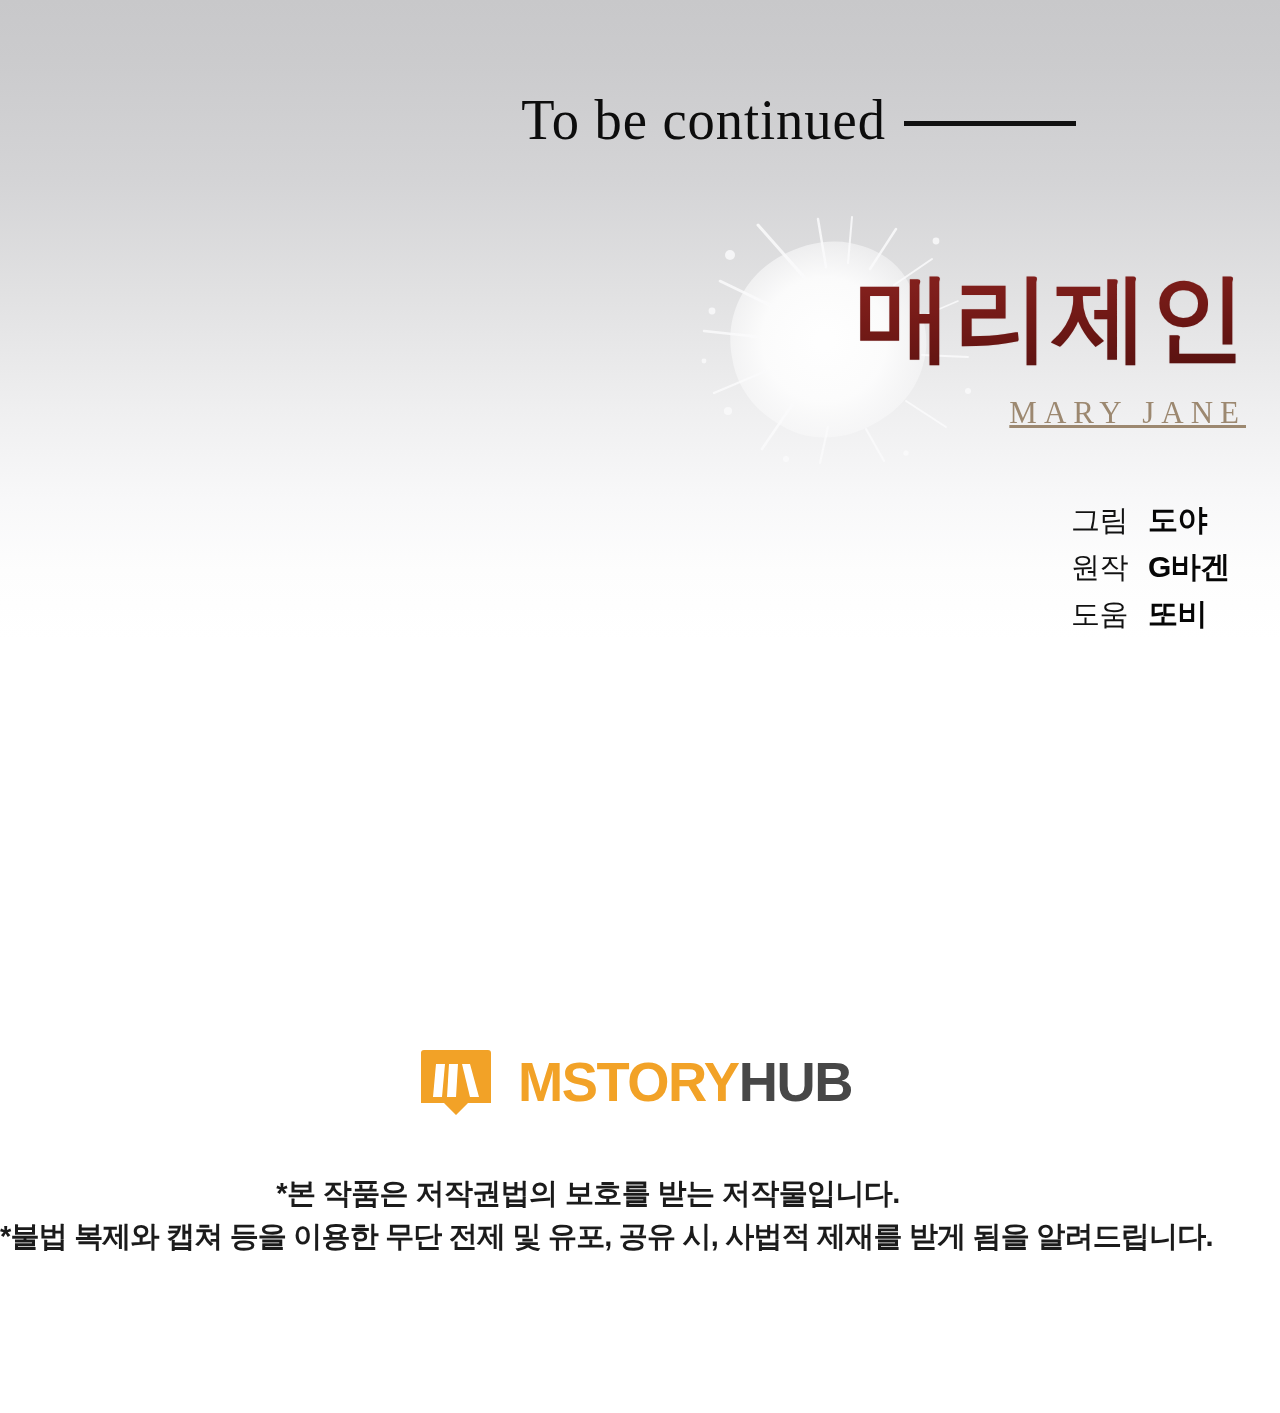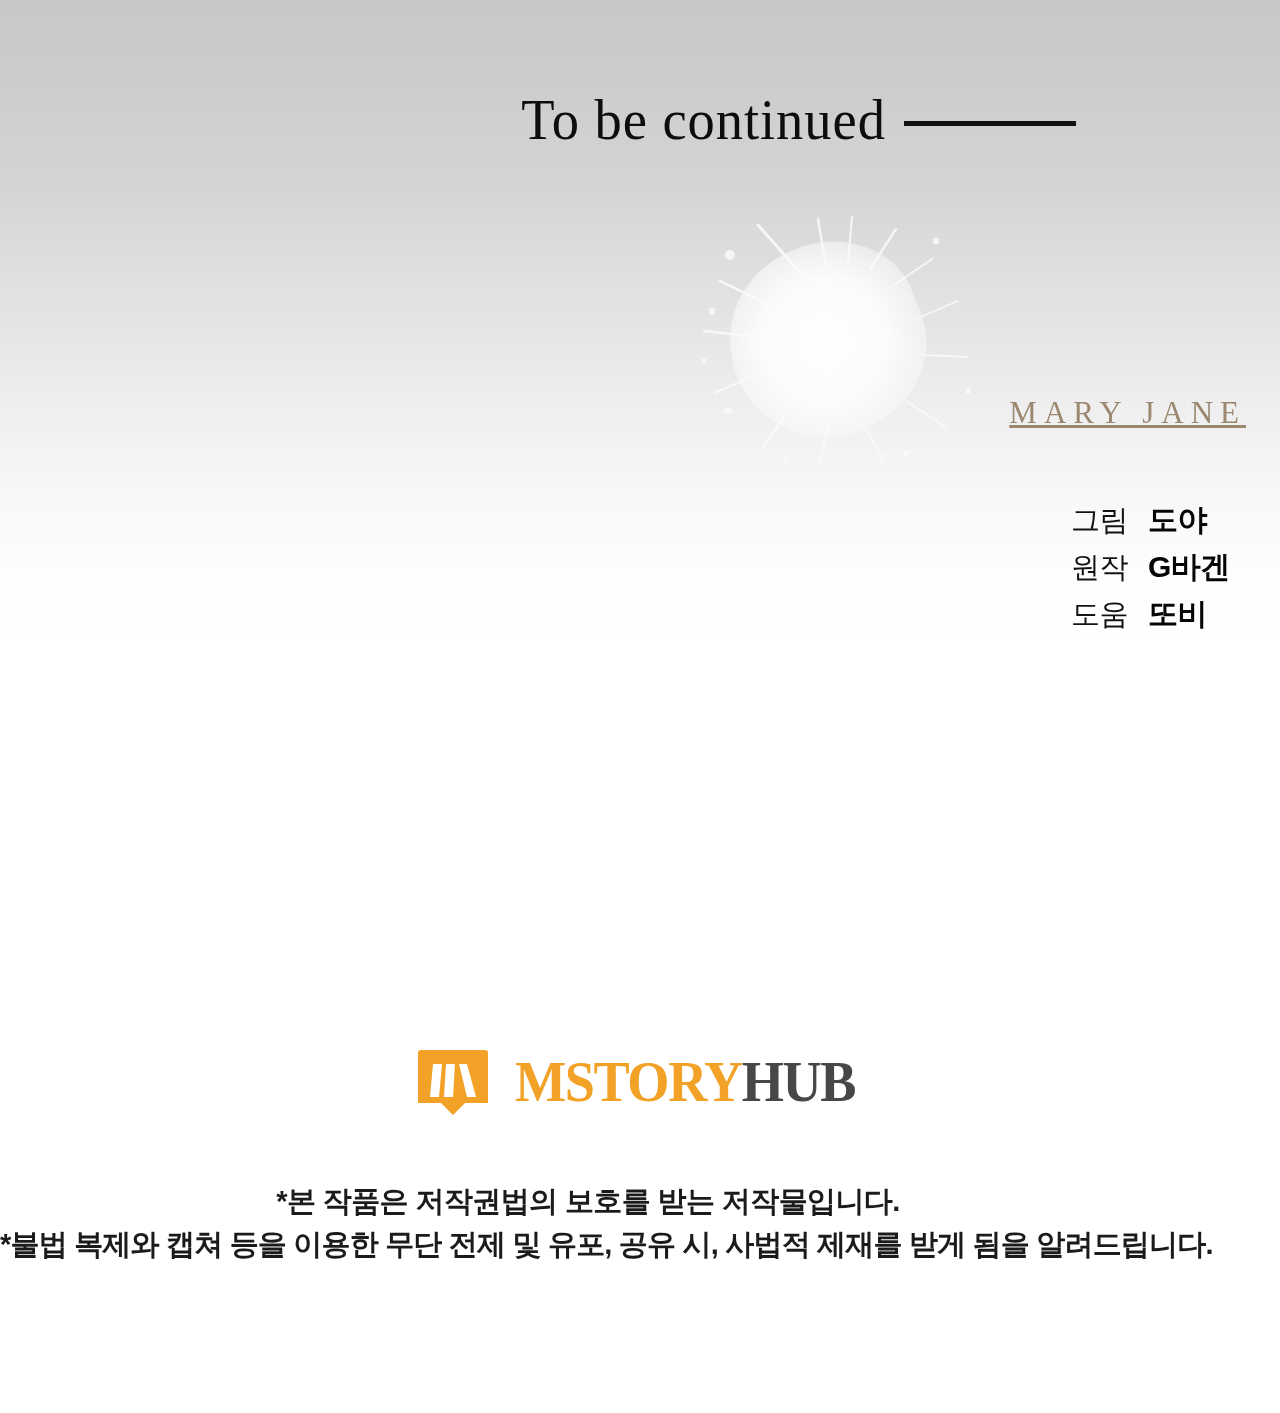--- a/index.html
+++ b/index.html
@@ -150,21 +150,20 @@
   
   .brand {
     position:absolute;
     left:0;
     top:1044px;
     width:1280px;
     display:flex;
     align-items:center;
     justify-content:center;
     gap:24px;
-    font-family:Liberation Serif, serif;
   }
   .brand-mark {
     width:76px;
     height:76px;
     flex:none;
     display:block;
   }
   .brand-word {
     font-size:56px;
     font-weight:bold;
@@ -177,21 +176,20 @@
   .brand-word .w1 { color:#f2a227; }
   .brand-word .w2 { color:#474747; }
 
   
   .notice {
     position:absolute;
     left:0;
     top:1172px;
     width:1176px;
     text-align:center;
-    margin-top:8px;
   }
   .notice-line {
     color:#1b1b1b;
     font-weight:bold;
     white-space:nowrap;
   }
   .notice-line.l1 { font-size:29px; line-height:42px; letter-spacing:-0.6px; }
   .notice-line.l2 { font-size:29px; line-height:44px; letter-spacing:-0.8px; }
 </style>
 </head>
@@ -240,20 +238,21 @@
         <circle cx="12" cy="96" r="3.4"></circle>
         <circle cx="28" cy="196" r="4"></circle>
         <circle cx="86" cy="244" r="3"></circle>
         <circle cx="236" cy="26" r="3.4"></circle>
         <circle cx="268" cy="176" r="3"></circle>
         <circle cx="206" cy="238" r="2.6"></circle>
         <circle cx="4" cy="146" r="2.4"></circle>
       </g>
     </svg>
 
+    <div class="title-kr">매리제인</div>
 
     <div class="title-en">MARY JANE</div>
   </div>
 
   <div class="credits">
     <div class="credit-row">
       <span class="credit-role">그림</span>
       <span class="credit-name">도야</span>
     </div>
     <div class="credit-row">

